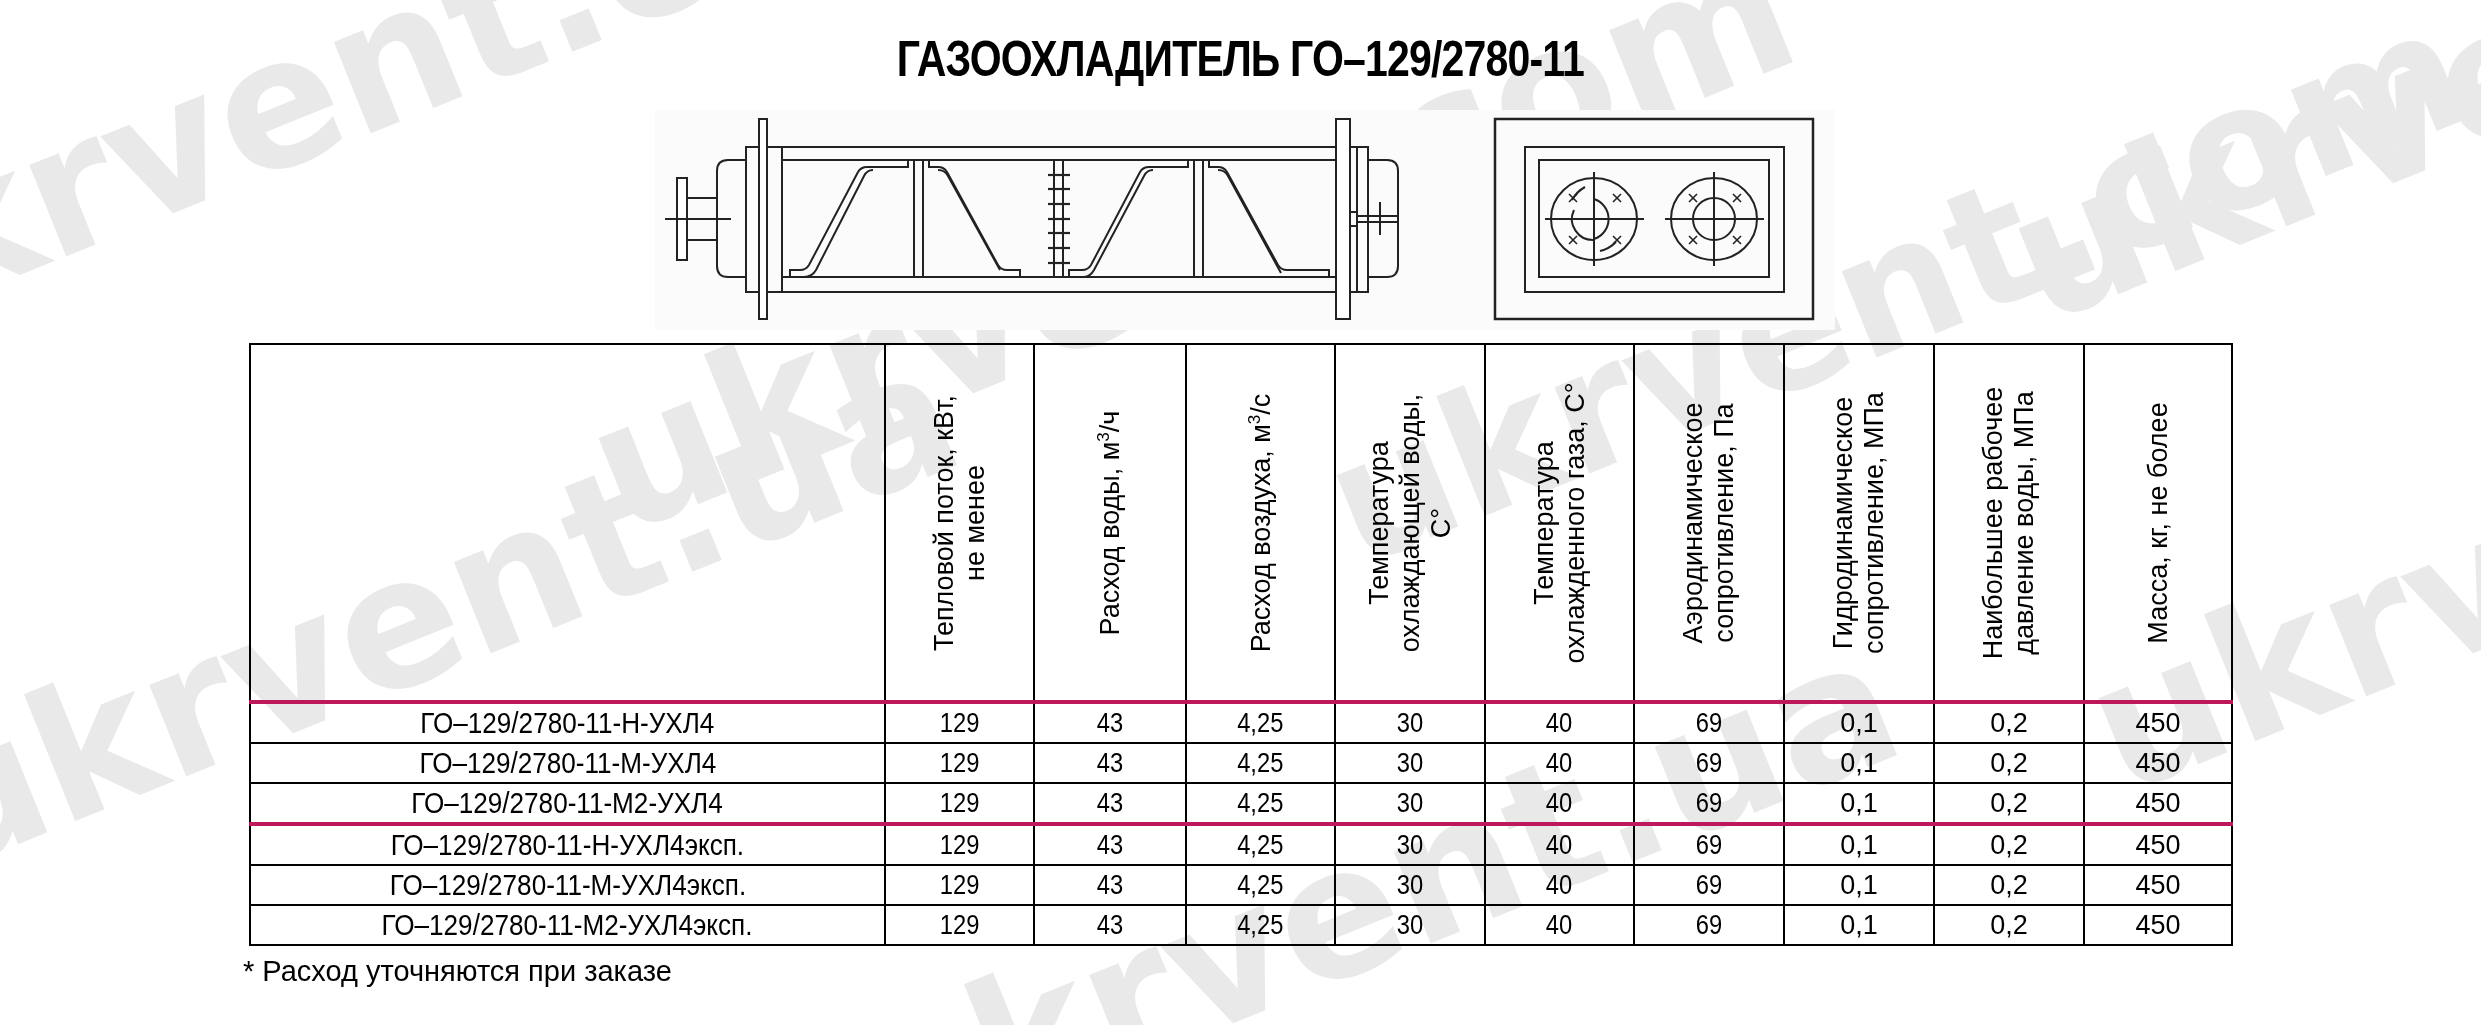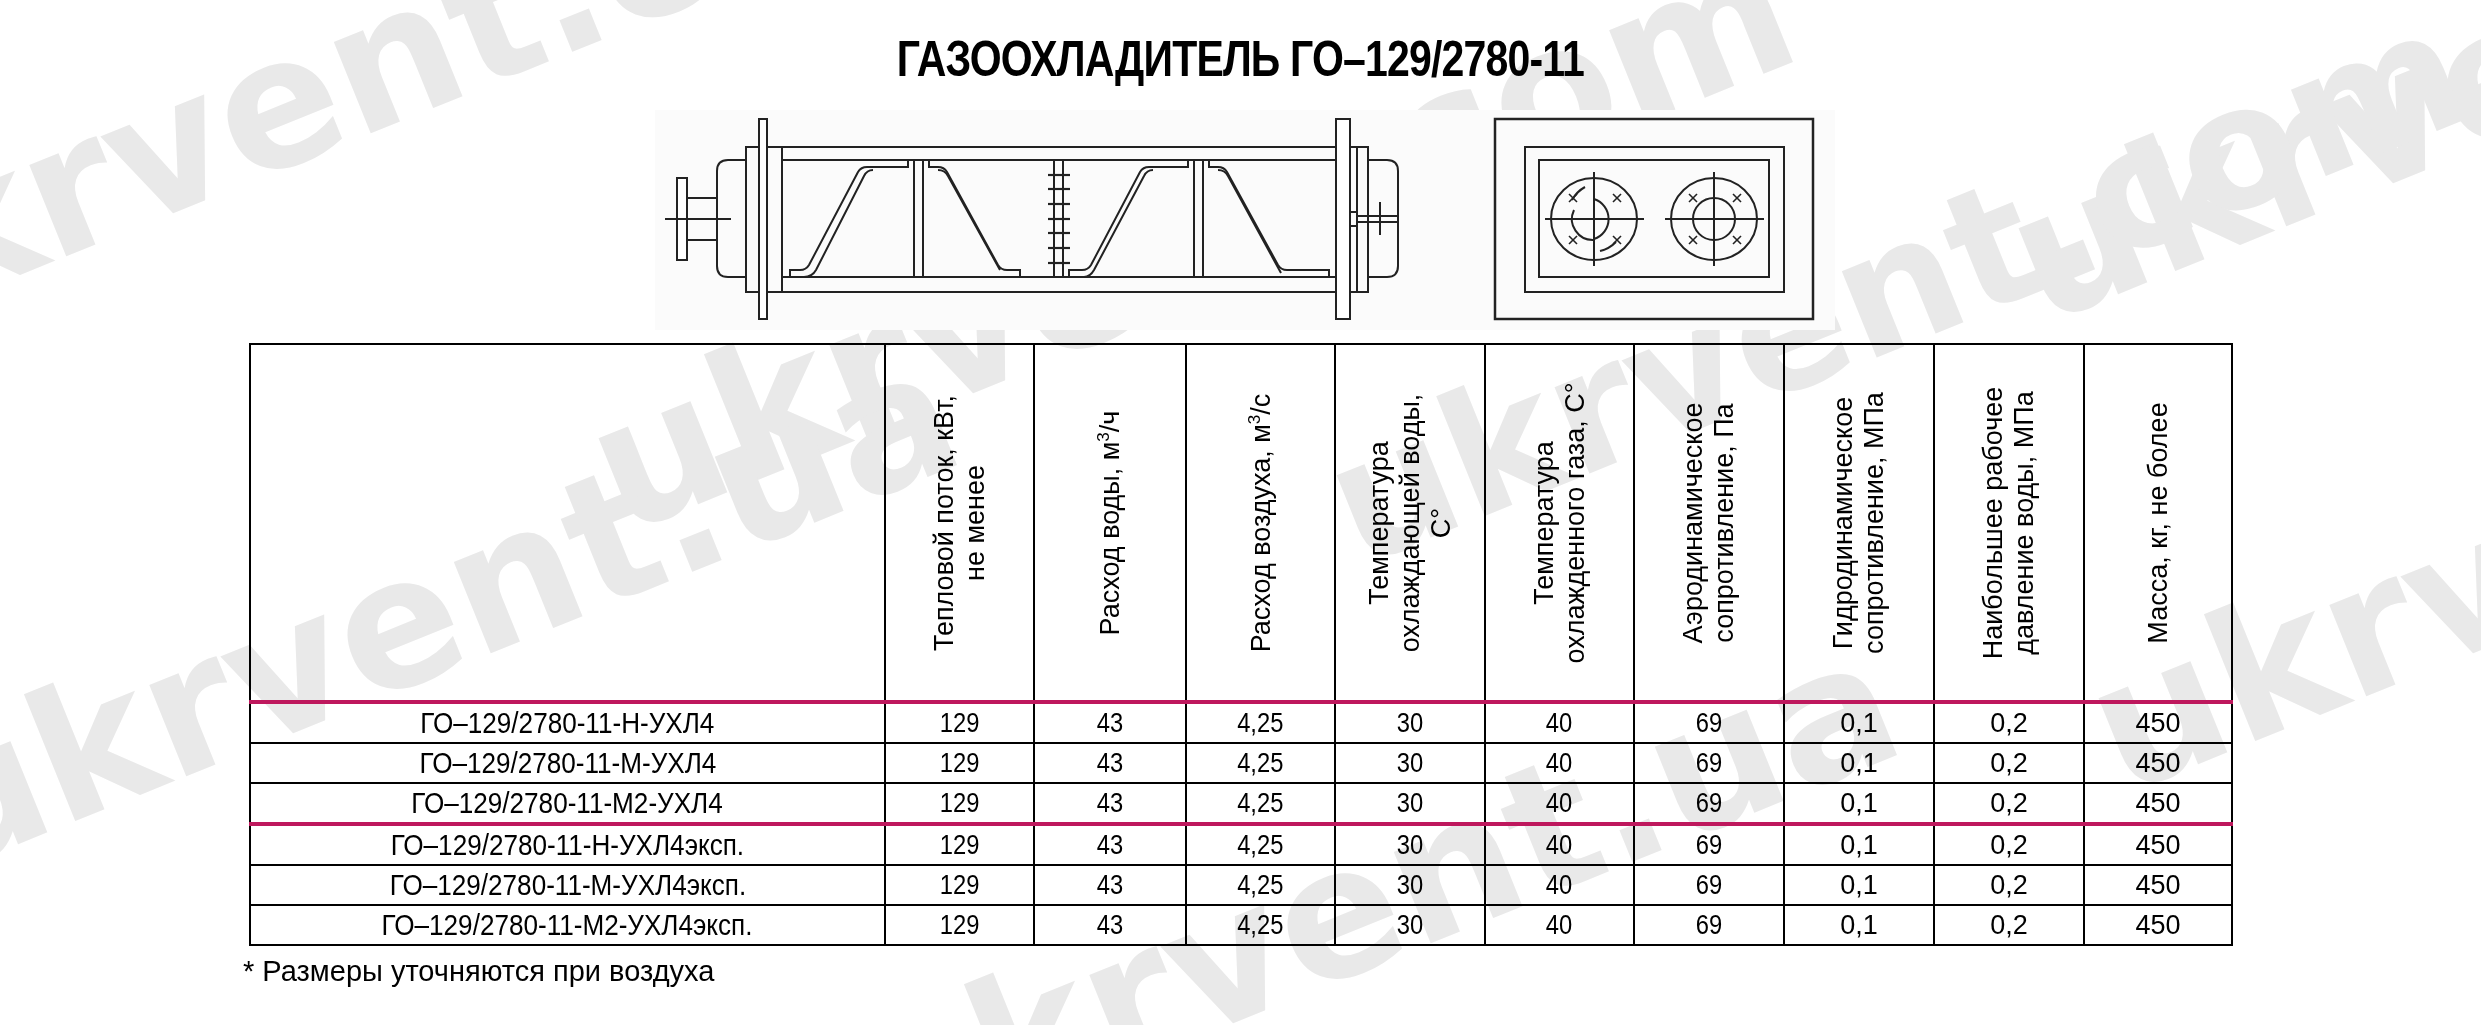--- a/index.html
+++ b/index.html
@@ -277,13 +277,13 @@
     <td><span class="num-text">30</span></td>
     <td><span class="num-text">40</span></td>
     <td><span class="num-text">69</span></td>
     <td><span>0,1</span></td>
     <td><span>0,2</span></td>
     <td><span>450</span></td>
   </tr>
 </tbody>
 </table>
 
-<div class="footnote">* Размеры уточняются при воздуха</div>
+<div class="footnote">* Расход уточняются при заказе</div>
 
 </body></html>

